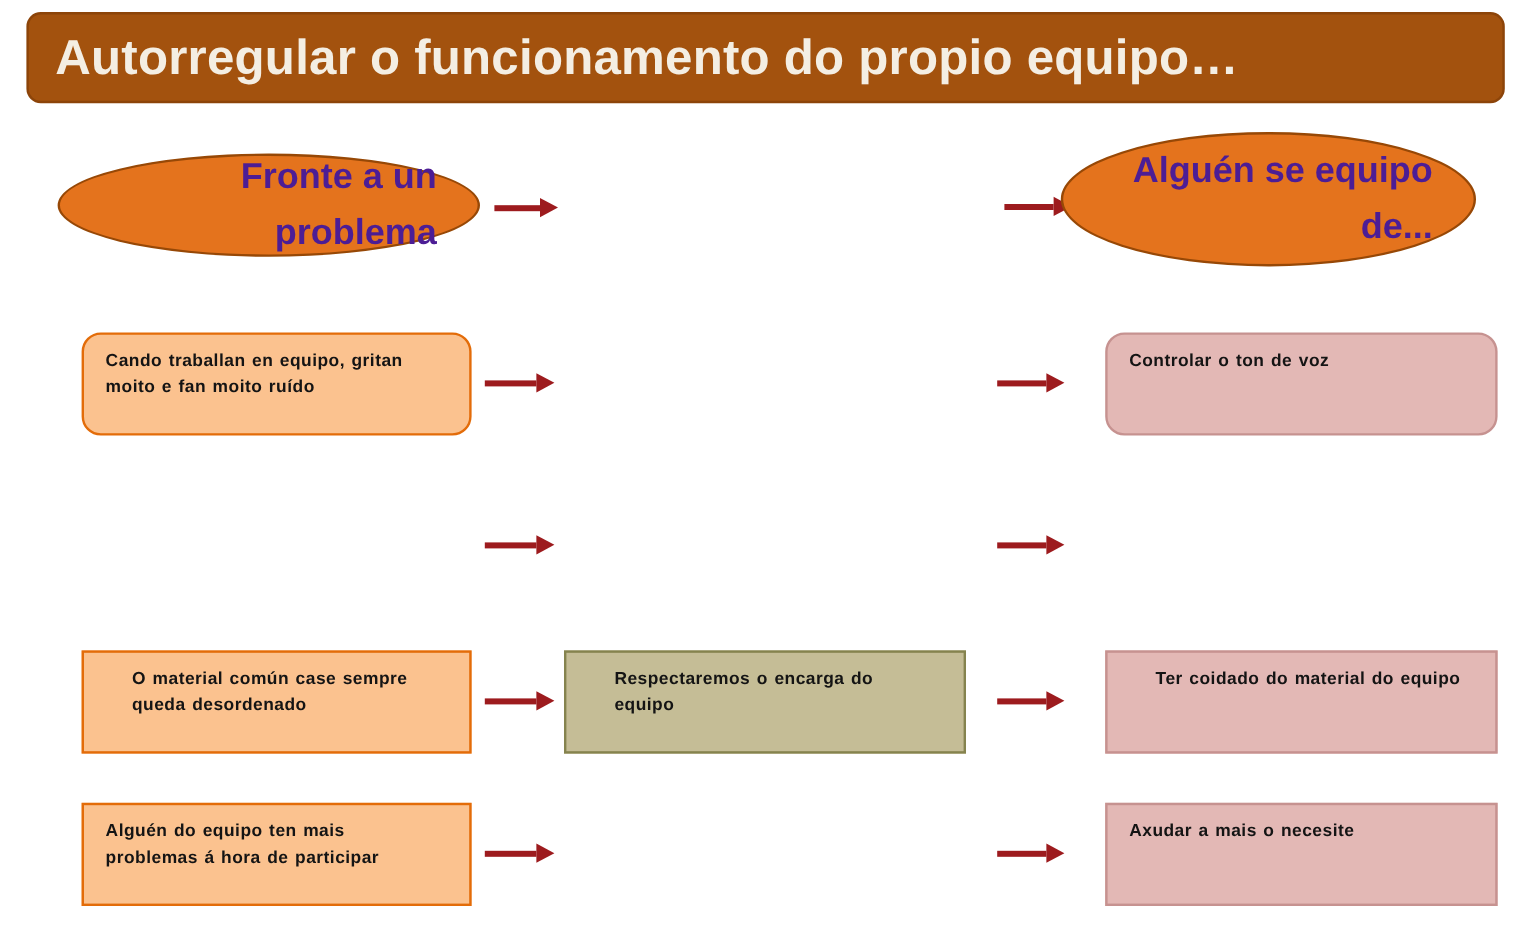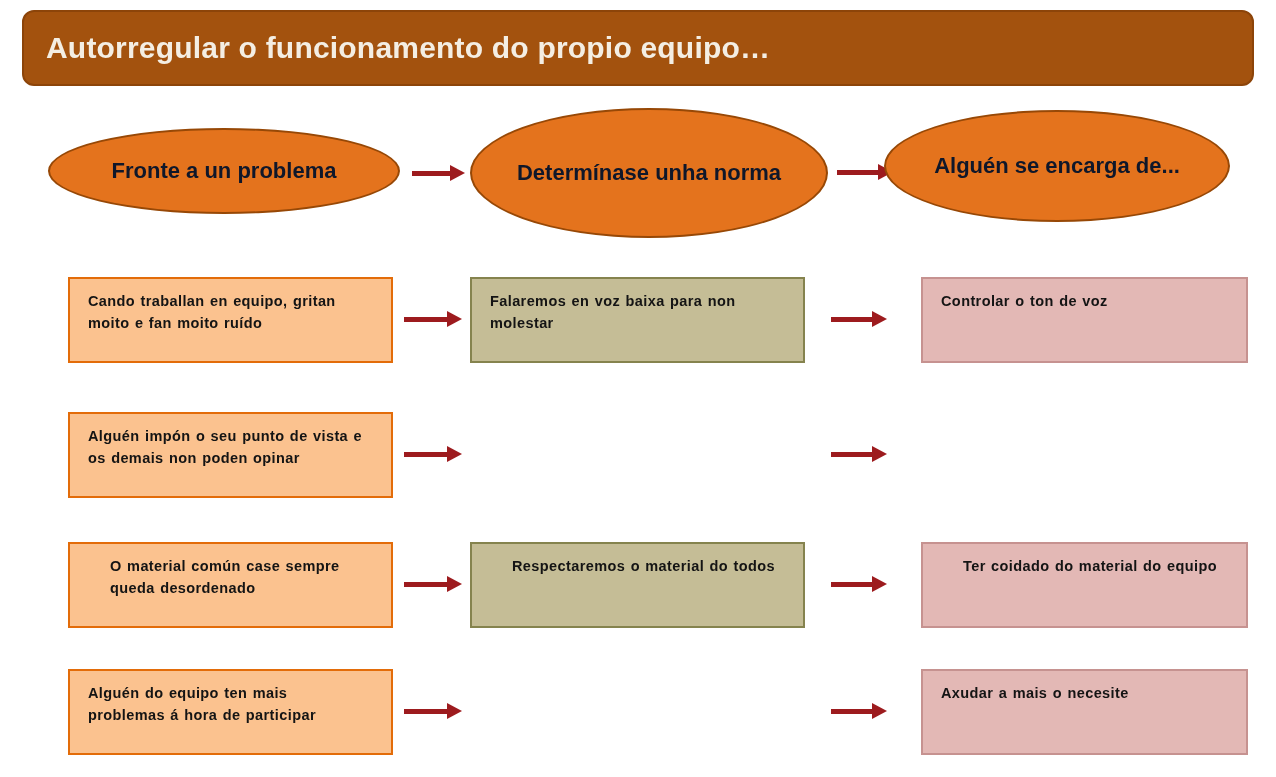--- a/index.html
+++ b/index.html
@@ -15,28 +15,28 @@
   body{background:#e9e9e9;font-family:"Liberation Sans",sans-serif;}
   .canvas{
     position:relative;width:1276px;height:777px;background:var(--page-bg);
     overflow:hidden;margin:0 auto;
   }
   .title-bar{
     position:absolute;left:22px;top:10px;width:1232px;height:76px;
     background:var(--title-bg);border:2px solid var(--title-border);
     border-radius:12px;box-sizing:border-box;
     display:flex;align-items:center;padding-left:22px;
-    color:var(--title-text);font-size:30px;font-weight:bold;
+    color:var(--title-text);font-size:41px;font-weight:bold;
     letter-spacing:0.2px;
   }
   .ellipse{
     position:absolute;border-radius:50%;
     background:var(--ellipse-fill);border:2px solid var(--ellipse-border);
     box-sizing:border-box;display:flex;align-items:center;justify-content:center;
-    text-align:right;font-weight:bold;font-size:22px;color:#0f172a;
+    text-align:right;font-weight:bold;font-size:30px;color:#4c1d95;
     padding:0 34px;line-height:1.55;
   }
   .ellipse-1{left:48px;top:128px;width:352px;height:86px;}
   .ellipse-2{left:470px;top:108px;width:358px;height:130px;}
   .ellipse-3{left:884px;top:110px;width:346px;height:112px;}
   .arrow{
     position:absolute;height:16px;display:flex;align-items:center;
   }
   .arrow .shaft{flex:1;height:5px;background:var(--arrow);}
   .arrow .head{
@@ -47,72 +47,69 @@
   .h-arrow-2{left:837px;top:164px;width:56px;}
   .box{
     position:absolute;box-sizing:border-box;height:86px;
     font-weight:bold;font-size:14.5px;color:var(--box-text);
     line-height:1.5;letter-spacing:0.4px;word-spacing:1px;
     padding:12px 22px 10px 18px;overflow:hidden;
   }
   .col-problem{left:68px;width:325px;background:var(--problem-fill);border:2px solid var(--problem-border);}
   .col-norm{left:470px;width:335px;background:var(--norm-fill);border:2px solid var(--norm-border);}
   .col-charge{left:921px;width:327px;background:var(--charge-fill);border:2px solid var(--charge-border);}
-  .row-0{top:277px;} .row-1{top:412px;} .row-2{top:542px;padding-left:40px;} .row-3{top:669px;}
+  .row-0{top:277px;border-radius:16px;} .row-1{top:412px;} .row-2{top:542px;padding-left:40px;} .row-3{top:669px;}
   .r-arrow-left{left:404px;width:58px;}
   .r-arrow-right{left:831px;width:56px;}
   .a-row-0{top:311px;} .a-row-1{top:446px;} .a-row-2{top:576px;} .a-row-3{top:703px;}
 </style>
 </head>
 <body>
 
 <div class="canvas">
 
   <div class="title-bar">Autorregular o funcionamento do propio equipo…</div>
 
   <div class="ellipse ellipse-1">Fronte a un problema</div>
   <div class="arrow h-arrow-1">
     <div class="shaft"></div>
     <div class="head"></div>
   </div>
-  <div class="ellipse ellipse-2">Determínase unha norma</div>
   <div class="arrow h-arrow-2">
     <div class="shaft"></div>
     <div class="head"></div>
   </div>
-  <div class="ellipse ellipse-3">Alguén se encarga de...</div>
+  <div class="ellipse ellipse-3">Alguén se equipo de...</div>
 
   <div class="box col-problem row-0">Cando traballan en equipo, gritan moito e fan moito ruído</div>
   <div class="arrow r-arrow-left a-row-0">
       <div class="shaft"></div>
       <div class="head"></div>
     </div>
-  <div class="box col-norm row-0">Falaremos en voz baixa para non molestar</div>
   <div class="arrow r-arrow-right a-row-0">
       <div class="shaft"></div>
       <div class="head"></div>
     </div>
   <div class="box col-charge row-0">Controlar o ton de voz</div>
 
-  <div class="box col-problem row-1">Alguén impón o seu punto de vista e os demais non poden opinar</div>
   <div class="arrow r-arrow-left a-row-1">
       <div class="shaft"></div>
       <div class="head"></div>
     </div>
   <div class="arrow r-arrow-right a-row-1">
       <div class="shaft"></div>
       <div class="head"></div>
     </div>
 
   <div class="box col-problem row-2">O material común case sempre queda desordenado</div>
   <div class="arrow r-arrow-left a-row-2">
       <div class="shaft"></div>
       <div class="head"></div>
     </div>
-  <div class="box col-norm row-2">Respectaremos o material do todos</div>
+  <div class="box col-norm row-2">Respectaremos o encarga do equipo</div>
   <div class="arrow r-arrow-right a-row-2">
       <div class="shaft"></div>
       <div class="head"></div>
     </div>
   <div class="box col-problem row-3">Alguén do equipo ten mais problemas á hora de participar</div>
 
   <div class="box col-charge row-2">Ter coidado do material do equipo</div>
   <div class="arrow r-arrow-left a-row-3">
       <div class="shaft"></div>
       <div class="head"></div>

